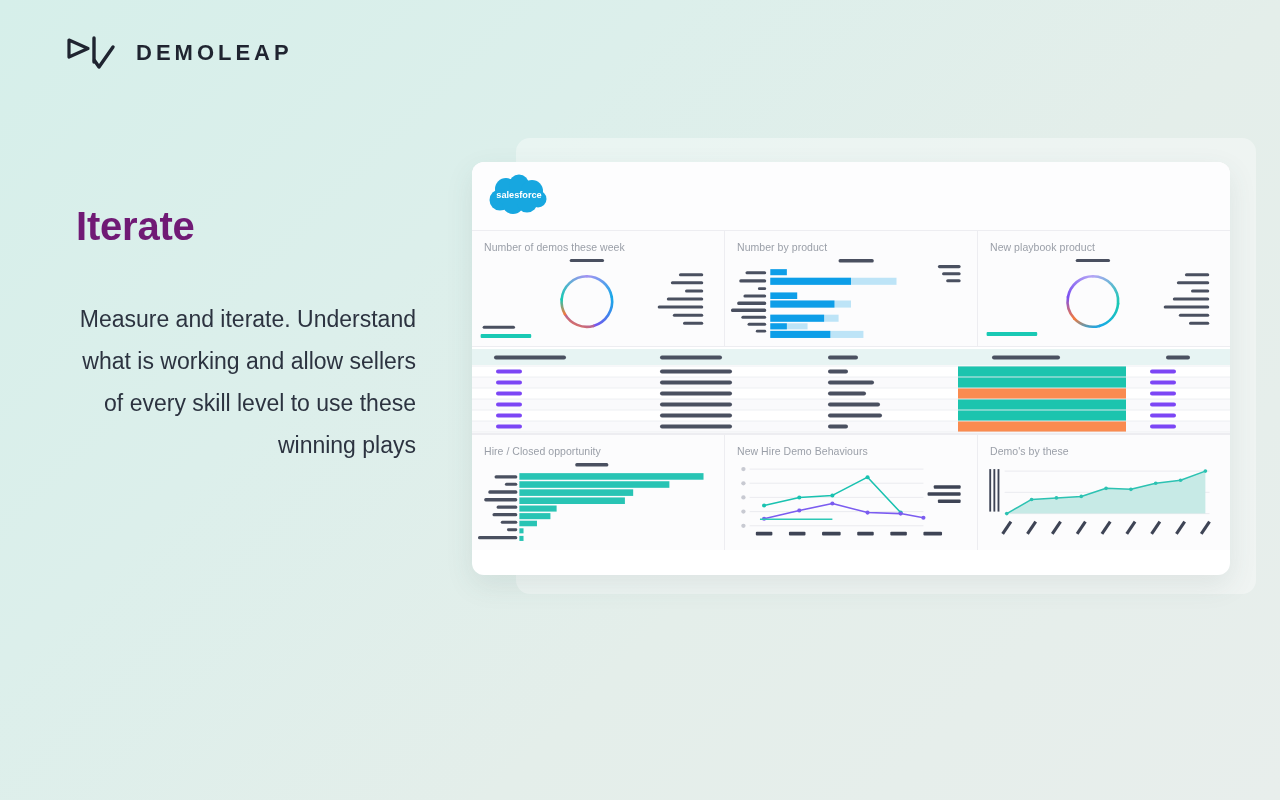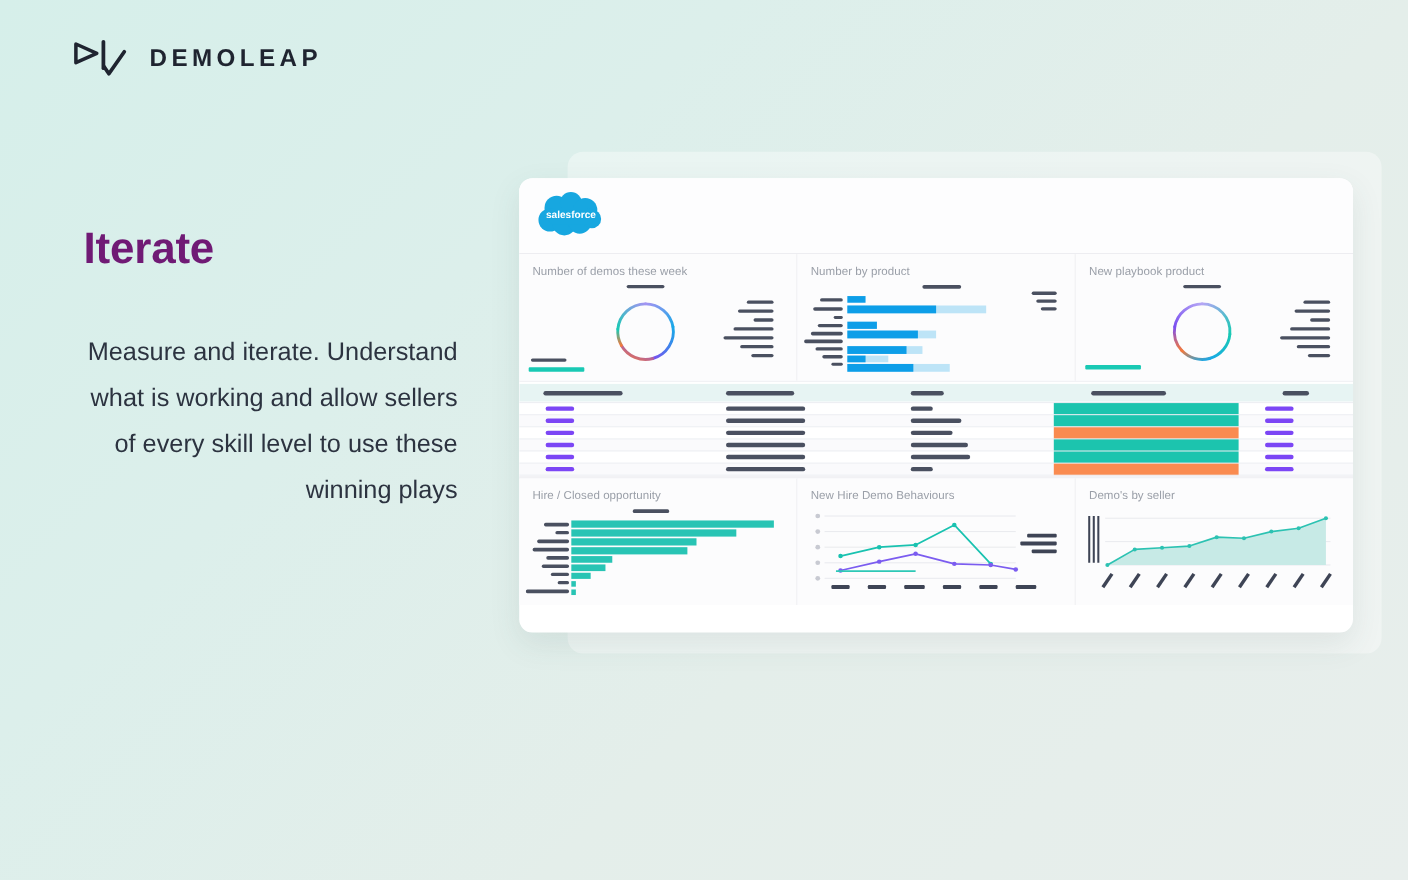--- a/index.html
+++ b/index.html
@@ -465,21 +465,21 @@
           <g fill="#3e4455">
             <rect x="196" y="24" width="26" height="3.4" rx="1"></rect>
             <rect x="190" y="31" width="32" height="3.4" rx="1"></rect>
             <rect x="200" y="38" width="22" height="3.4" rx="1"></rect>
           </g>
         </svg>
       </div>
     </div>
 
     <div class="card">
-      <div class="card-title">Demo's by seller</div>
+      <div class="card-title">Demo's by these</div>
       <div class="card-body">
         <svg viewBox="0 0 232 84" preserveAspectRatio="none">
           <g stroke="#e7e8ec" stroke-width="0.8">
             <line x1="20" y1="10" x2="218" y2="10"></line>
             <line x1="20" y1="31" x2="218" y2="31"></line>
             <line x1="20" y1="52" x2="218" y2="52"></line>
           </g>
           <g stroke="#3e4455" stroke-width="1.8">
             <line x1="6" y1="8" x2="6" y2="50"></line>
             <line x1="10" y1="8" x2="10" y2="50"></line>

